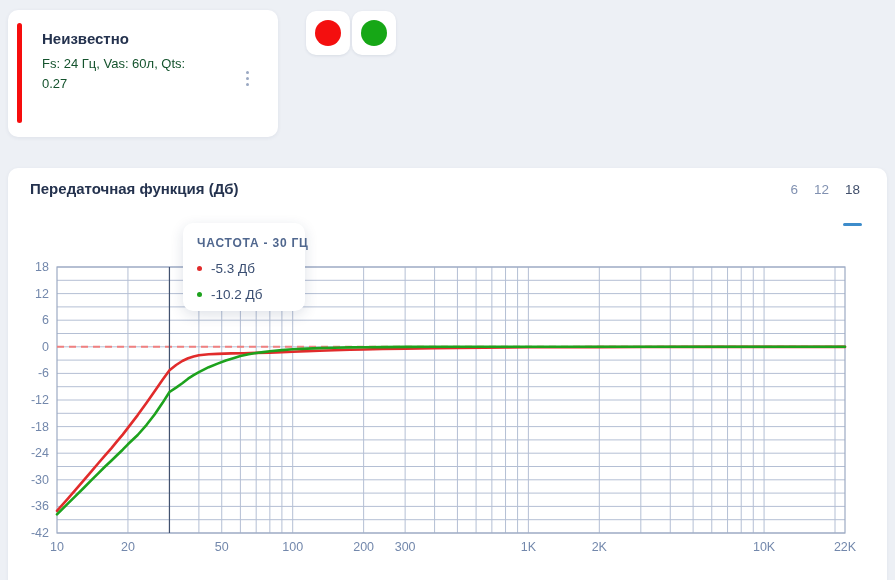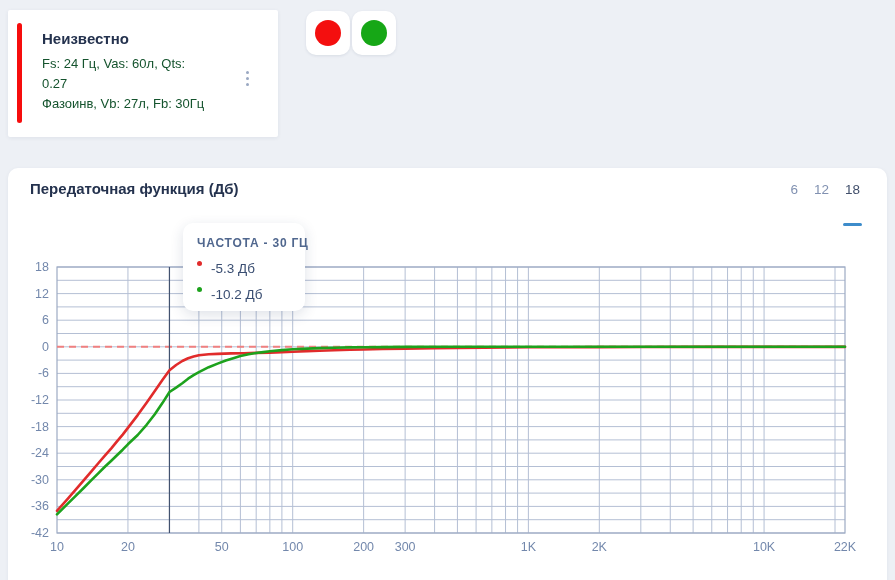--- a/index.html
+++ b/index.html
@@ -7,21 +7,21 @@
   body {
     background:#edf0f5;
     font-family:"Liberation Sans", sans-serif;
     position:relative;
     overflow:hidden;
     color:#24324e;
   }
   
   .speaker-card {
     position:absolute; left:8px; top:10px; width:270px; height:127px;
-    background:#ffffff; border-radius:2px;
+    background:#ffffff; border-radius:10px;
     box-shadow:0 1px 4px rgba(25,45,85,0.07);
   }
   .accent-bar {
     position:absolute; left:9px; top:13px; width:5px; height:100px;
     border-radius:3px;
   }
   .speaker-title {
     position:absolute; left:34px; top:20px;
     font-size:15px; font-weight:bold; color:#24324e;
   }
@@ -72,33 +72,32 @@
   .chart-tooltip {
     position:absolute; left:175px; top:55px; width:122px; height:88px;
     background:#ffffff; border-radius:10px;
     box-shadow:0 4px 14px rgba(30,50,90,0.14);
     padding:13px 14px; z-index:5;
   }
   .tooltip-title {
     font-size:12px; font-weight:bold; letter-spacing:0.8px;
     color:#50678e; white-space:nowrap;
   }
-  .tooltip-row { display:flex; gap:9px; margin-top:11px; }
+  .tooltip-row { display:flex; align-items:center; gap:9px; margin-top:11px; }
   .tooltip-row .dot { width:5px; height:5px; border-radius:50%; flex:0 0 auto; }
   .tooltip-row .val { font-size:13.5px; color:#3a4e72; white-space:nowrap; }
 </style>
 </head>
 <body>
 
 <div class="speaker-card">
   <span class="accent-bar" style="background: rgb(246, 13, 13);"></span>
   <div class="speaker-title">Неизвестно</div>
   <div class="speaker-specs">
     <div>Fs: 24 Гц, Vas: 60л, Qts: 0.27</div>
-    <div>Фазоинв, Vb: 27л, Fb: 30Гц</div>
   </div>
   <div class="kebab-menu">
       <i></i>
       <i></i>
       <i></i>
     </div>
 </div>
 
 <button class="toggle-btn" style="left:306px;">
   <span class="dot" id="toggle-dot-0" style="background: rgb(244, 15, 15);"></span>

